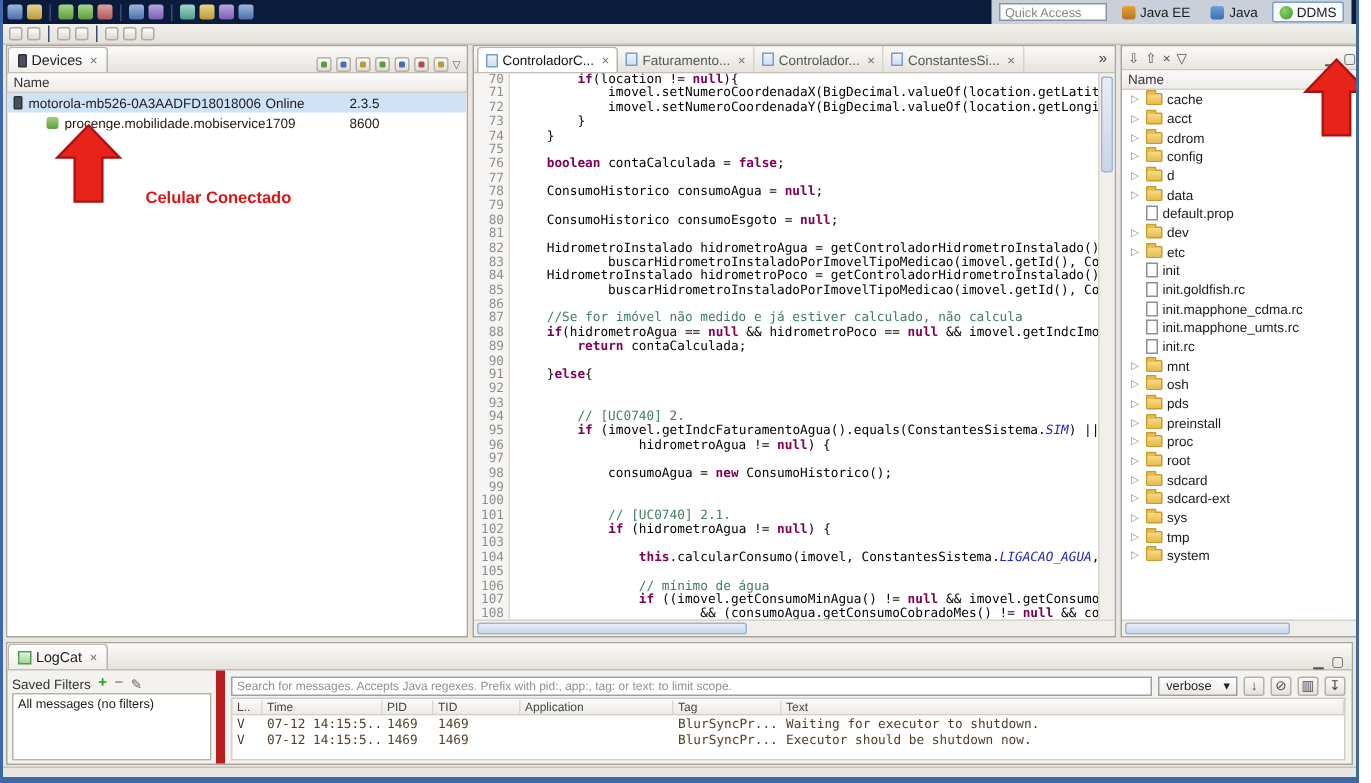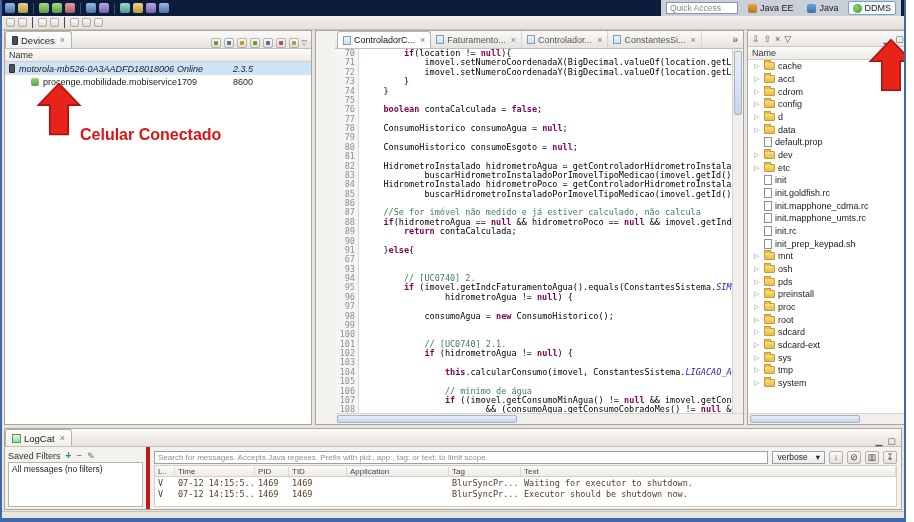--- a/index.html
+++ b/index.html
@@ -36,21 +36,21 @@
   .chip-ic.ddms { background: radial-gradient(circle at 35% 35%, #8cd46a, var(--ddms-green,#3f9427)); border-radius: 50%; }
   .tb2 { position: absolute; left: 0; top: 16px; right: 0; height: 14px;
     background: linear-gradient(#f2f0ec,#e4e1db); border-bottom: 1px solid #c6c2ba;
     display: flex; align-items: center; gap: 3px; padding: 0 4px; }
   .mi2 { width: 9px; height: 9px; border: 1px solid #b0aca2; border-radius: 2px;
     background: linear-gradient(#fdfdfc,#dcd8d0); }
 
   
   .panel { position: absolute; top: 30px; background: #f4f2ef; border: 1px solid #aaa49a; }
   .devices { left: 2px; width: 308px; height: 395px; }
-  .editor  { left: 313px; width: 429px; height: 395px; padding-left: 19px; }
+  .editor  { left: 313px; width: 429px; height: 395px; }
   .files   { left: 745px; width: 167px; height: 395px; }
 
   .ptabs { height: 18px; display: flex; align-items: flex-end;
     background: linear-gradient(#fbfaf8,#e6e3dd); border-bottom: 1px solid #c3bfb7; }
   .ptab { display: flex; align-items: center; gap: 3px; height: 17px; padding: 0 6px;
     font-size: 9.5px; color: #222; }
   .ptab.active { background: linear-gradient(#ffffff,#f0eeea); border: 1px solid #b9b4aa;
     border-bottom: none; border-radius: 3px 3px 0 0; }
   .xic { color: #777; font-size: 9px; margin-left: 2px; }
   .phone-ic { width: 6px; height: 9px; background: #4a4f58; border: 1px solid #2e3238; border-radius: 1px; }
@@ -61,26 +61,26 @@
   .dmi::after { content: ""; position: absolute; left: 2px; top: 2px; width: 4px; height: 4px; border-radius: 1px; }
   .dmi.g::after { background: #5e9b3c; } .dmi.b::after { background: #4a6fae; }
   .dmi.r::after { background: #b04a4a; } .dmi.y::after { background: #b99b3a; }
   .menu-glyph { font-size: 7px; color: #555; }
   .col-head { height: 13px; background: linear-gradient(#fcfbfa,#edebe6); border-bottom: 1px solid #d2cec7;
     font-size: 9px; color: #333; display: flex; align-items: center; padding: 0 4px; }
 
   
   .dev-body { position: relative; height: calc(100% - 31px); background: #fff; overflow: hidden; }
   .drow { display: flex; align-items: center; height: 13px; font-size: 9px; color: #1b1b1b; white-space: nowrap; }
-  .drow.sel { background: var(--selection-blue,#cfe3f6); font-style: italic; }
+  .drow.sel { background: var(--selection-blue,#cfe3f6); }
   .dc1 { display: flex; align-items: center; gap: 4px; width: 172px; padding-left: 4px; overflow: hidden; }
   .dc1.ind { padding-left: 26px; }
   .dc2 { width: 56px; } .dc3 { flex: 1; }
   .proc-ic { width: 8px; height: 8px; background: linear-gradient(#9fd17f,#5f9f3f); border-radius: 2px; flex: none; }
-  .annot { position: absolute; left: 75px; top: 64px; font-size: 16px; font-weight: bold;
+  .annot { position: absolute; left: 92px; top: 64px; font-size: 11px; font-weight: bold;
     color: var(--annotation-red,#dc1414); }
   .arrow1 { position: absolute; left: 26px; top: 20px; }
 
   
   .etabs { height: 18px; display: flex; align-items: flex-end; background: linear-gradient(#fbfaf8,#e6e3dd);
     border-bottom: 1px solid #c3bfb7; padding-left: 2px; }
   .etab { display: flex; align-items: center; gap: 3px; height: 17px; padding: 0 5px; font-size: 9px;
     color: #555; border-right: 1px solid #d8d4cc; white-space: nowrap; }
   .etab.act { background: #fff; border: 1px solid #b9b4aa; border-bottom: none; color: #111; border-radius: 3px 3px 0 0; }
   .jic { width: 8px; height: 9px; background: linear-gradient(#eef4fb,#cfdef2); border: 1px solid #7b9cc4; flex: none; }
@@ -114,21 +114,21 @@
     border-radius: 1px; position: relative; flex: none; }
   .fold::before { content: ""; position: absolute; top: -3px; left: -1px; width: 5px; height: 2px;
     background: #e8bc4a; border: 1px solid #c99a2e; border-bottom: none; border-radius: 1px 1px 0 0; }
   .filei { width: 8px; height: 10px; background: #fff; border: 1px solid #8a8f98; flex: none; }
 
   
   .logcat { position: absolute; left: 2px; right: 2px; top: 428px; height: 82px;
     background: #f4f2ef; border: 1px solid #aaa49a; }
   .winbtns { margin-left: auto; display: flex; gap: 5px; padding: 0 5px; color: #555; font-size: 9px; align-items: center; }
   .lc-content { display: flex; height: calc(100% - 18px); }
-  .lc-left { width: 145px; border-right: 4px solid #b91c1c; display: flex; flex-direction: column; padding: 2px 3px; }
+  .lc-left { width: 145px; border-right: 6px solid #b91c1c; display: flex; flex-direction: column; padding: 2px 3px; }
   .lc-left-head { display: flex; align-items: center; gap: 5px; font-size: 9px; color: #333; height: 13px; }
   .plus { color: #1f9b1f; font-weight: bold; font-size: 10px; }
   .minus { color: #666; font-size: 10px; }
   .editic { color: #666; font-size: 9px; }
   .lc-list { flex: 1; background: #fff; border: 1px solid #b9b4aa; font-size: 8.5px; }
   .fitem { padding: 1px 3px; color: #1b1b1b; }
   .lc-main { flex: 1; display: flex; flex-direction: column; padding: 2px 4px; }
   .lc-toolbar { display: flex; align-items: center; gap: 4px; height: 16px; }
   .lc-search { flex: 1; height: 13px; font-size: 8px; border: 1px solid #9aa0a8; padding: 0 3px;
     font-family: "Liberation Sans", sans-serif; }
@@ -296,21 +296,21 @@
           <div class="ln">82</div>
           <div class="ln">83</div>
           <div class="ln">84</div>
           <div class="ln">85</div>
           <div class="ln">86</div>
           <div class="ln">87</div>
           <div class="ln">88</div>
           <div class="ln">89</div>
           <div class="ln">90</div>
           <div class="ln">91</div>
-          <div class="ln">67</div>
+          <div class="ln">92</div>
           <div class="ln">93</div>
           <div class="ln">94</div>
           <div class="ln">95</div>
           <div class="ln">96</div>
           <div class="ln">97</div>
           <div class="ln">98</div>
           <div class="ln">99</div>
           <div class="ln">100</div>
           <div class="ln">101</div>
           <div class="ln">102</div>
@@ -448,25 +448,20 @@
         </div>
         <div class="frow">
           <span class="chev"></span>
           <span class="filei"></span>
           <span>init.mapphone_umts.rc</span>
         </div>
         <div class="frow">
           <span class="chev"></span>
           <span class="filei"></span>
           <span>init.rc</span>
-        </div>
-        <div class="frow">
-          <span class="chev"></span>
-          <span class="filei"></span>
-          <span>init_prep_keypad.sh</span>
         </div>
         <div class="frow">
           <span class="chev">▷</span>
           <span class="fold"></span>
           <span>mnt</span>
         </div>
         <div class="frow">
           <span class="chev">▷</span>
           <span class="fold"></span>
           <span>osh</span>

